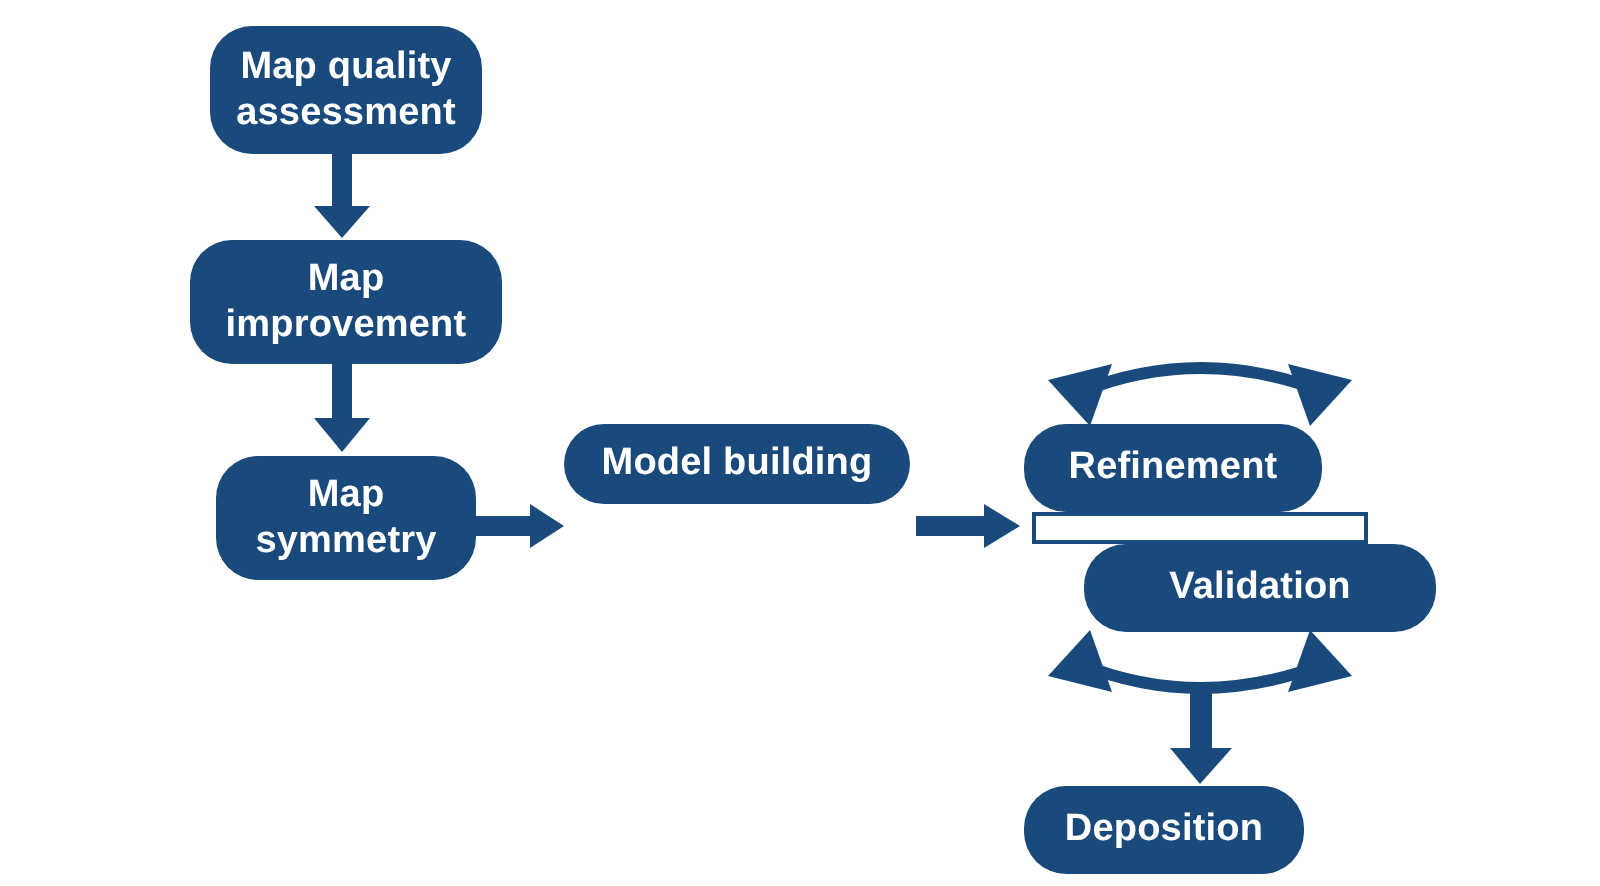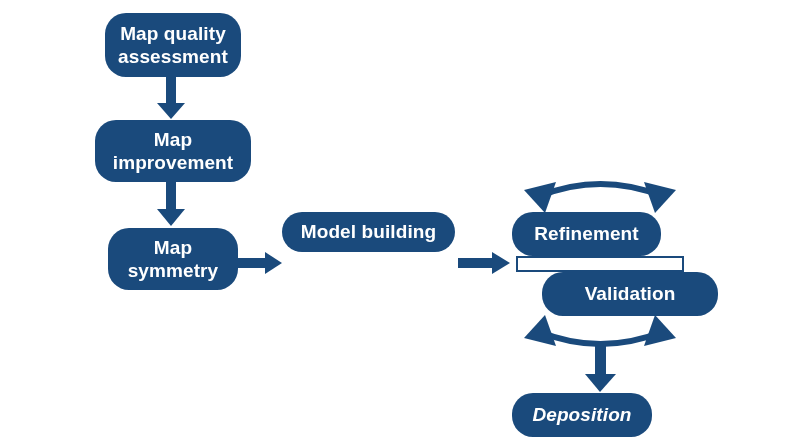--- a/index.html
+++ b/index.html
@@ -38,21 +38,21 @@
   }
 
   
   #node-map-quality-assessment { left: 105px; top: 13px;  width: 136px; height: 64px; }
   #node-map-improvement        { left: 95px;  top: 120px; width: 156px; height: 62px; }
   #node-map-symmetry           { left: 108px; top: 228px; width: 130px; height: 62px; }
   #node-model-building         { left: 282px; top: 212px; width: 173px; height: 40px; justify-content: center; }
   #node-docking                { left: 282px; top: 274px; width: 173px; height: 40px; }
   #node-refinement             { left: 512px; top: 212px; width: 149px; height: 44px; }
   #node-validation             { left: 512px; top: 272px; width: 176px; height: 44px; margin-left: 30px; }
-  #node-deposition             { left: 512px; top: 393px; width: 140px; height: 44px; font-style: italic; }
+  #node-deposition             { left: 512px; top: 393px; width: 140px; height: 44px; }
 
   
   #cycle-gap-box {
     position: absolute;
     left: 516px;
     top: 256px;
     width: 168px;
     height: 16px;
     background: #ffffff;
     border: 2px solid #1a4a7c;

